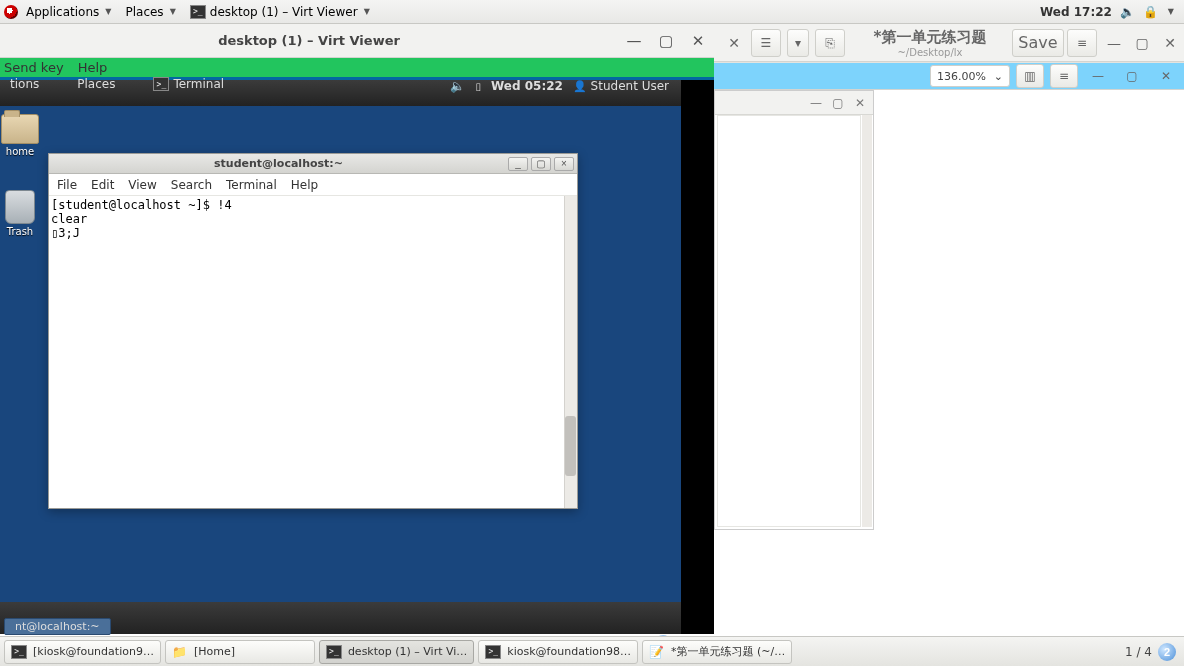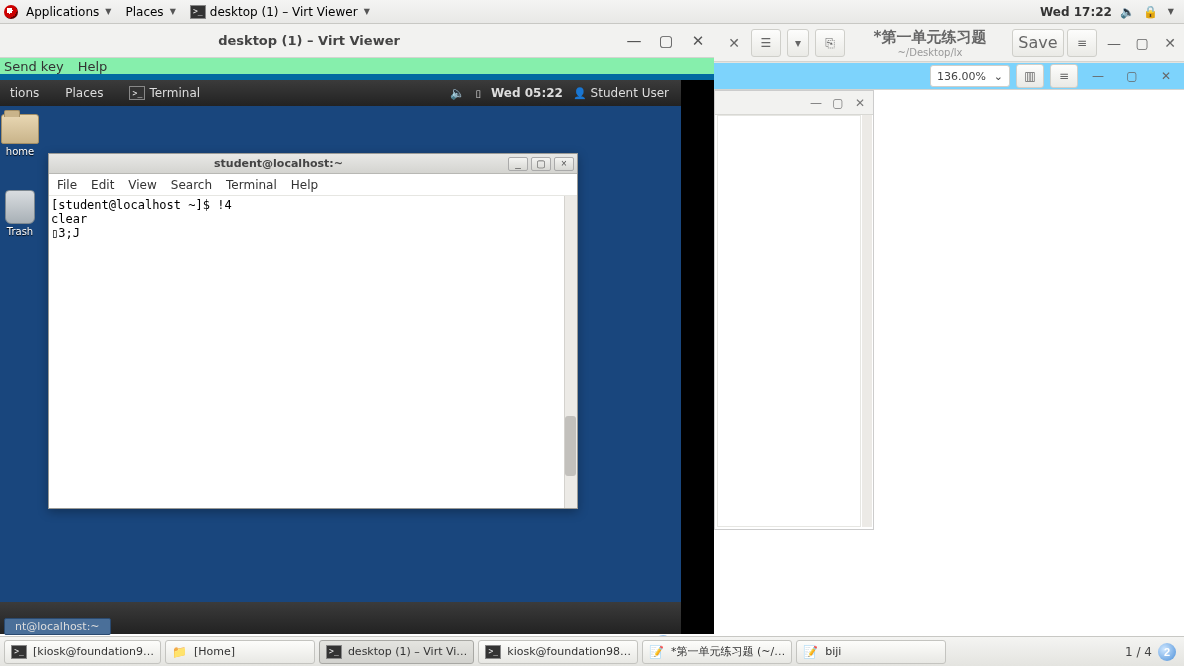--- a/index.html
+++ b/index.html
@@ -12,26 +12,26 @@
 .host-top .right { margin-left:auto; display:flex; align-items:center; gap:8px; padding-right:6px; }
 .swirl-icon { width:14px; height:14px; border-radius:50%; background:radial-gradient(circle at 40% 40%, #fff 0 3px, #c00 3px 7px,#600 7px); display:inline-block; }
 .term-ico { width:16px; height:14px; background:#333; border:1px solid #888; display:inline-flex; align-items:center; justify-content:center; color:#eee; font:8px monospace; }
 .spk-ico::before{content:"🔈"; font-size:12px;}
 .pkg2-ico::before{content:"🔒"; font-size:12px; color:#555;}
 
 
 .vv-titlebar { position:absolute; top:24px; left:0; width:714px; height:34px; background:#f2f2f0; border-bottom:1px solid #d4d4d0; display:flex; align-items:center; }
 .vv-titlebar .title { flex:1; text-align:center; font-weight:bold; color:#444; font-size:13px; }
 .vv-titlebar .winbtn { width:32px; text-align:center; font-size:15px; color:#555; cursor:pointer; }
-.vv-menubar { position:absolute; top:58px; left:0; width:714px; height:22px; background:#86efac; border-bottom:6px solid #0369a1; display:flex; align-items:center; padding:0 4px; gap:14px; font-size:13px; color:#333; }
+.vv-menubar { position:absolute; top:58px; left:0; width:714px; height:22px; background:#22c55e; border-bottom:3px solid #0369a1; display:flex; align-items:center; padding:0 4px; gap:14px; font-size:13px; color:#333; }
 
 
 .inner-desktop { position:absolute; top:80px; left:0; width:714px; height:554px; background:#000; }
 .inner-bg { position:absolute; inset:0; width:681px; background:#19467d; }
-.inner-panel { position:absolute; top:0; left:0; width:681px; height:24px; background:linear-gradient(#3b3b3b,#222); display:flex; align-items:center; color:#ddd; font-size:12px; padding:13px 4px; gap:14px; }
+.inner-panel { position:absolute; top:0; left:0; width:681px; height:24px; background:linear-gradient(#3b3b3b,#222); display:flex; align-items:flex-end; color:#ddd; font-size:12px; padding:13px 4px; gap:26px; }
 .inner-panel .pmenu { padding:2px 6px; cursor:pointer; }
 .inner-panel .right { margin-left:auto; display:flex; align-items:center; gap:10px; padding-right:8px; }
 .net-ico::before{content:"▯"; font-size:10px;}
 .user-ico::before{content:"👤"; font-size:11px;}
 
 
 .desk-ico { position:absolute; width:60px; text-align:center; color:#fff; font-size:10px; text-shadow:0 1px 1px #000; }
 .desk-ico .folder { width:38px; height:30px; margin:0 auto 2px; background:linear-gradient(#e8d7b3,#c9b48a); border-radius:3px 3px 2px 2px; border:1px solid #a38f66; position:relative; }
 .desk-ico .folder::before{content:""; position:absolute; top:-5px; left:2px; width:14px; height:6px; background:#c9b48a; border:1px solid #a38f66; border-bottom:none; border-radius:2px 2px 0 0;}
 .desk-ico .trash { width:30px; height:34px; margin:0 auto 2px; background:linear-gradient(#d9dde0,#a8b0b6); border-radius:4px 4px 6px 6px; border:1px solid #7d8890; }
@@ -239,21 +239,17 @@
       <span>desktop (1) – Virt Vi…</span>
     </div>
   <div class="titem">
       <span class="tico term-ico">&gt;_</span>
       <span>kiosk@foundation98…</span>
     </div>
   <div class="titem">
       <span class="tico ico-note"></span>
       <span>*第一单元练习题 (~/…</span>
     </div>
-  <div class="titem">
-      <span class="tico ico-note"></span>
-      <span>biji</span>
-    </div>
   <div class="right">
     <span>1 / 4</span>
     <span class="ws-ind2">2</span>
   </div>
 </div>
 
 </body></html>

